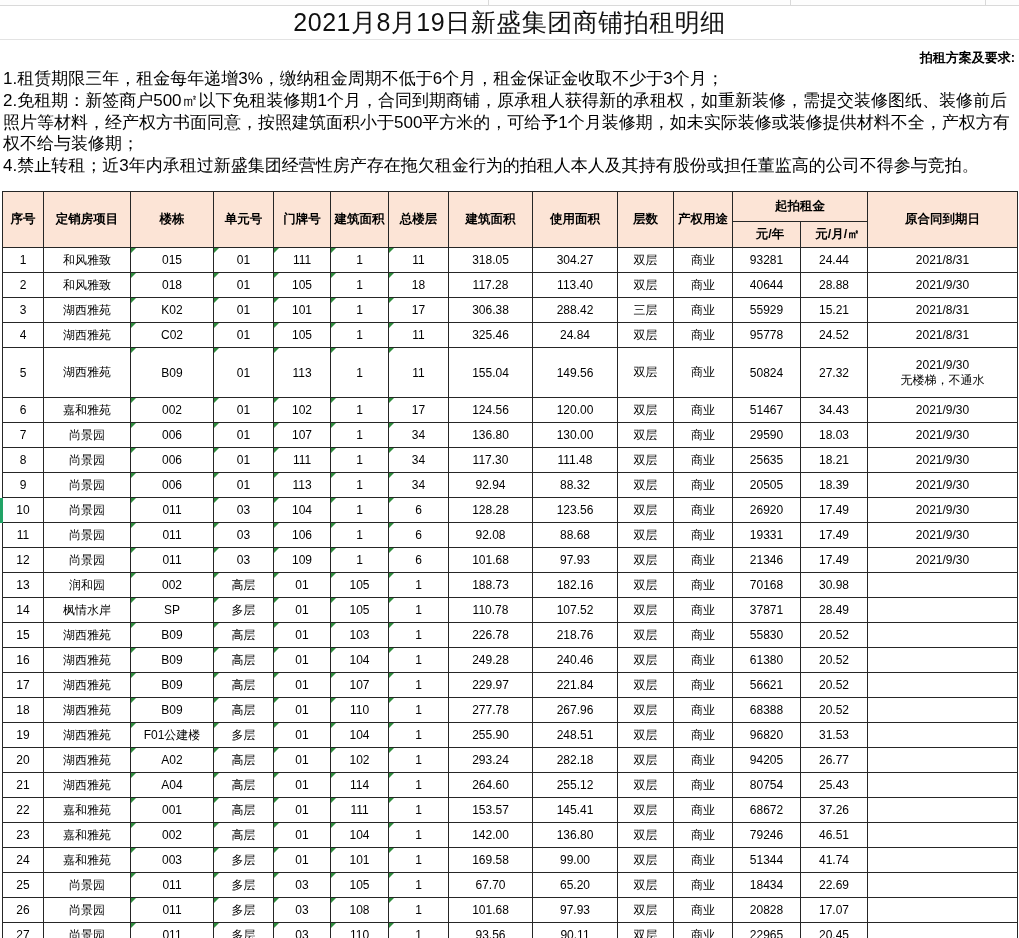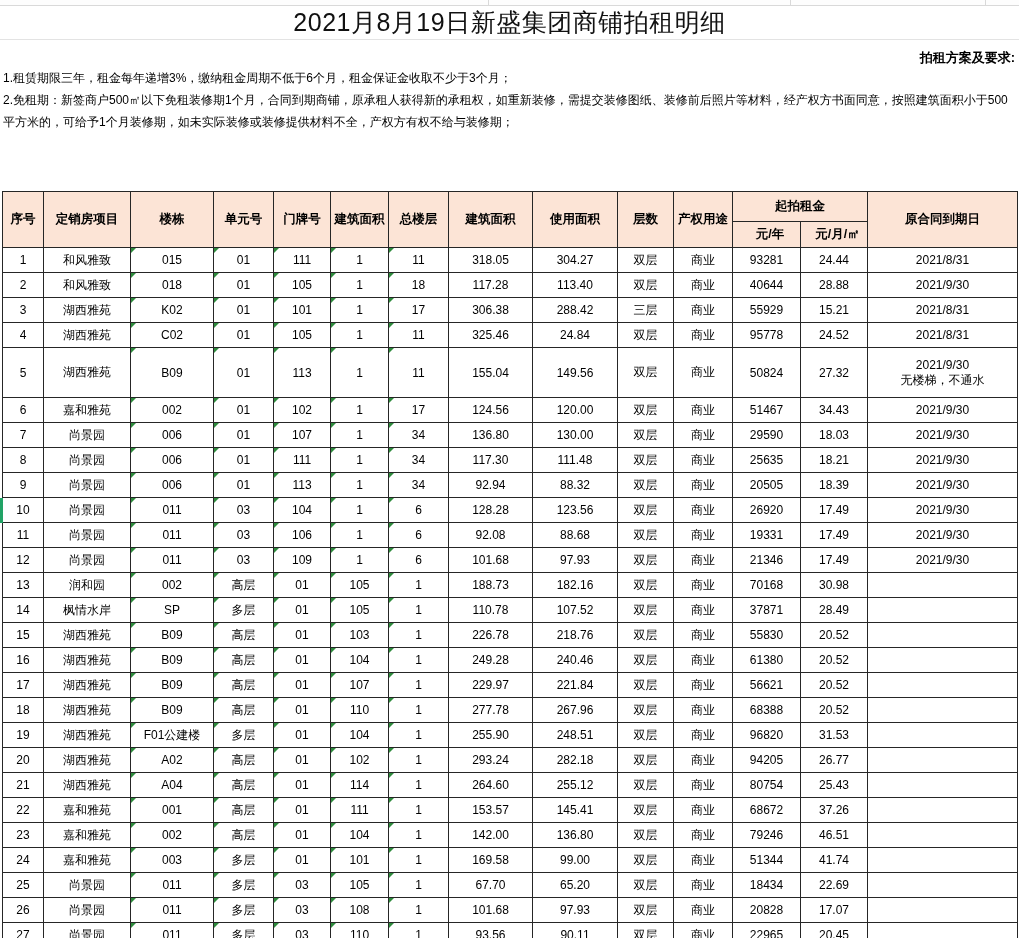--- a/index.html
+++ b/index.html
@@ -12,21 +12,21 @@
   .top-strip .vline { position: absolute; top: 0; width: 1px; height: 6px; background: #d9d9d9; }
 
   
   .title-row { height: 34px; display: flex; align-items: center; justify-content: center;
                border-bottom: 1px solid #e3e3e3; background: #fff; }
   .title-row .title { font-size: 25px; letter-spacing: 0.5px; color: #111; white-space: nowrap; }
 
   
   .notes { height: 151px; padding: 7px 4px 0 3px; background: #fff; }
   .notes .heading { font-size: 13px; font-weight: bold; line-height: 21px; text-align: right; }
-  .notes .line { font-size: 12px; line-height: 21.8px; color: #000; }
+  .notes .line { font-size: 17px; line-height: 21.8px; color: #000; }
 
   
   table.grid { border-collapse: collapse; table-layout: fixed; width: 1015px; margin-left: 2px; }
   table.grid th, table.grid td {
     border: 1px solid #262626; text-align: center; vertical-align: middle;
     font-size: 12px; padding: 0 1px; overflow: hidden; position: relative;
   }
   table.grid thead th { background: #FCE4D6; font-weight: bold; font-size: 12.5px; }
   thead tr.h1 th { height: 30px; }
   thead tr.h2 th { height: 26px; padding-left: 8px; }
@@ -53,20 +53,21 @@
   </div>
 
   <div class="title-row">
     <div class="title">2021月8月19日新盛集团商铺拍租明细</div>
   </div>
 
   <div class="notes">
     <div class="heading">拍租方案及要求:</div>
     <div class="line">1.租赁期限三年，租金每年递增3%，缴纳租金周期不低于6个月，租金保证金收取不少于3个月；</div>
     <div class="line">2.免租期：新签商户500㎡以下免租装修期1个月，合同到期商铺，原承租人获得新的承租权，如重新装修，需提交装修图纸、装修前后照片等材料，经产权方书面同意，按照建筑面积小于500平方米的，可给予1个月装修期，如未实际装修或装修提供材料不全，产权方有权不给与装修期；</div>
+    <div class="line">4.禁止转租；近3年内承租过新盛集团经营性房产存在拖欠租金行为的拍租人本人及其持有股份或担任董监高的公司不得参与竞拍。</div>
   </div>
 
   <table class="grid">
     <colgroup>
         <col style="width: 41px;">
         <col style="width: 87px;">
         <col style="width: 83px;">
         <col style="width: 60px;">
         <col style="width: 57px;">
         <col style="width: 58px;">

